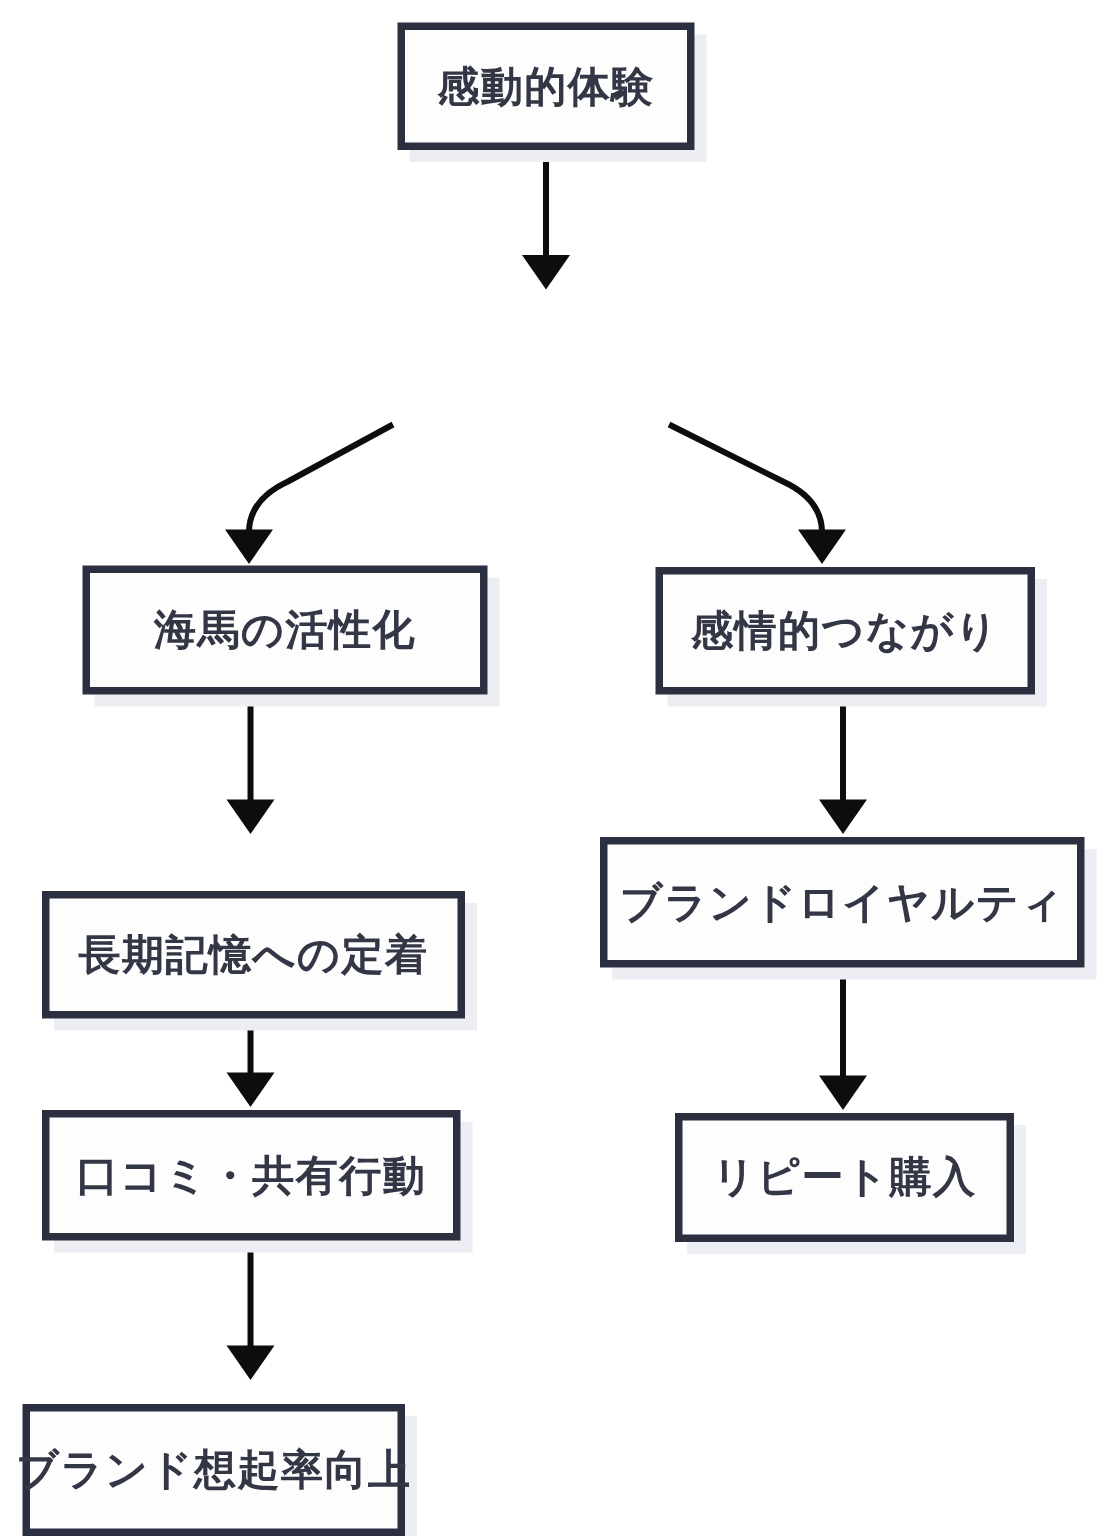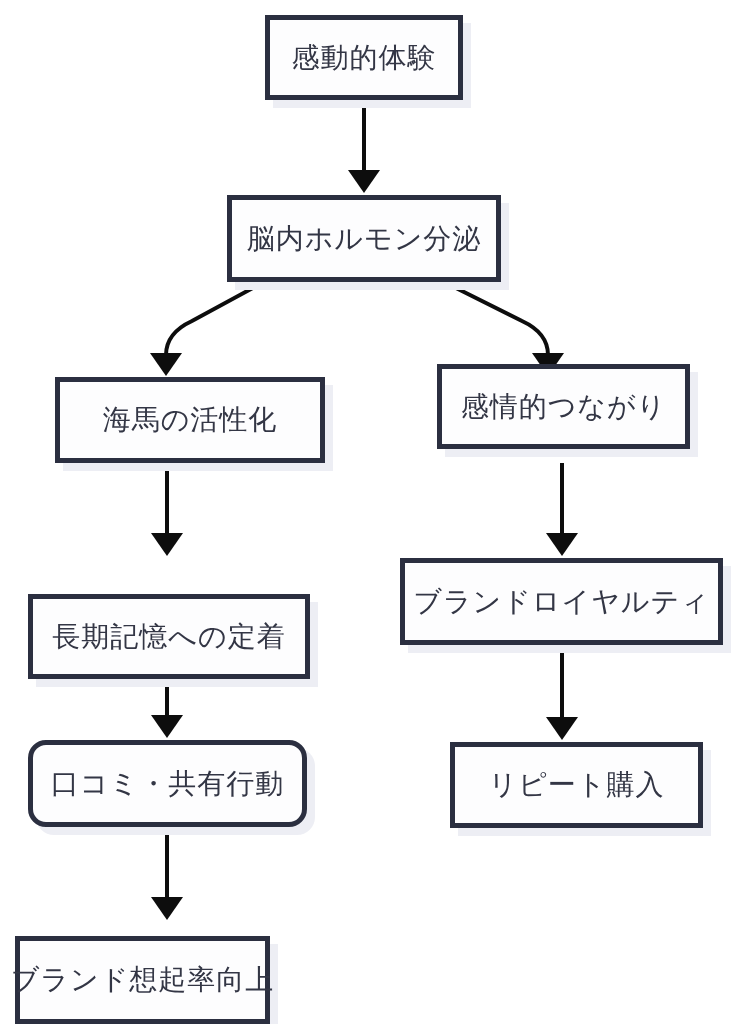--- a/index.html
+++ b/index.html
@@ -47,30 +47,31 @@
     align-items: center;
     justify-content: center;
     text-align: center;
   }
   .node .label {
     color: var(--text);
     font-size: 28px;
     line-height: 1.2;
     letter-spacing: 1px;
     white-space: nowrap;
+    font-weight: bold;
   }
   
   .n1 { left: 265px; top: 15px;  width: 198px; height: 85px; }
   .n2 { left: 227px; top: 195px; width: 274px; height: 87px; }
   .n3 { left: 55px;  top: 377px; width: 270px; height: 86px; }
-  .n4 { left: 437px; top: 364px; width: 253px; height: 85px; }
+  .n4 { left: 437px; top: 378px; width: 253px; height: 85px; }
   .n5 { left: 28px;  top: 558px; width: 282px; height: 85px; margin-top: 36px; }
   .n6 { left: 400px; top: 558px; width: 323px; height: 87px; }
-  .n7 { left: 28px;  top: 740px; width: 279px; height: 87px; border-radius: 18px; }
-  .n8 { left: 450px; top: 742px; width: 253px; height: 86px; }
+  .n7 { left: 28px;  top: 740px; width: 279px; height: 87px; }
+  .n8 { left: 450px; top: 742px; width: 226px; height: 86px; }
   .n9 { left: 15px;  top: 936px; width: 255px; height: 88px; text-align: right; }
 </style>
 </head>
 <body>
 
 <div class="canvas">
 
   <svg class="arrows" viewBox="0 0 740 1024" xmlns="http://www.w3.org/2000/svg" aria-hidden="true">
     <g>
       <line x1="364" y1="100" x2="364" y2="172"></line>
@@ -102,23 +103,20 @@
     </g>
     <g>
       <line x1="167" y1="827" x2="167" y2="899"></line>
       <polygon points="151,897 183,897 167,920"></polygon>
     </g>
   </svg>
 
   <div class="node n1">
     <span class="label">感動的体験</span>
   </div>
-  <div class="node n2">
-    <span class="label">脳内ホルモン分泌</span>
-  </div>
   <div class="node n3">
     <span class="label">海馬の活性化</span>
   </div>
   <div class="node n4">
     <span class="label">感情的つながり</span>
   </div>
   <div class="node n5">
     <span class="label">長期記憶への定着</span>
   </div>
   <div class="node n6">

